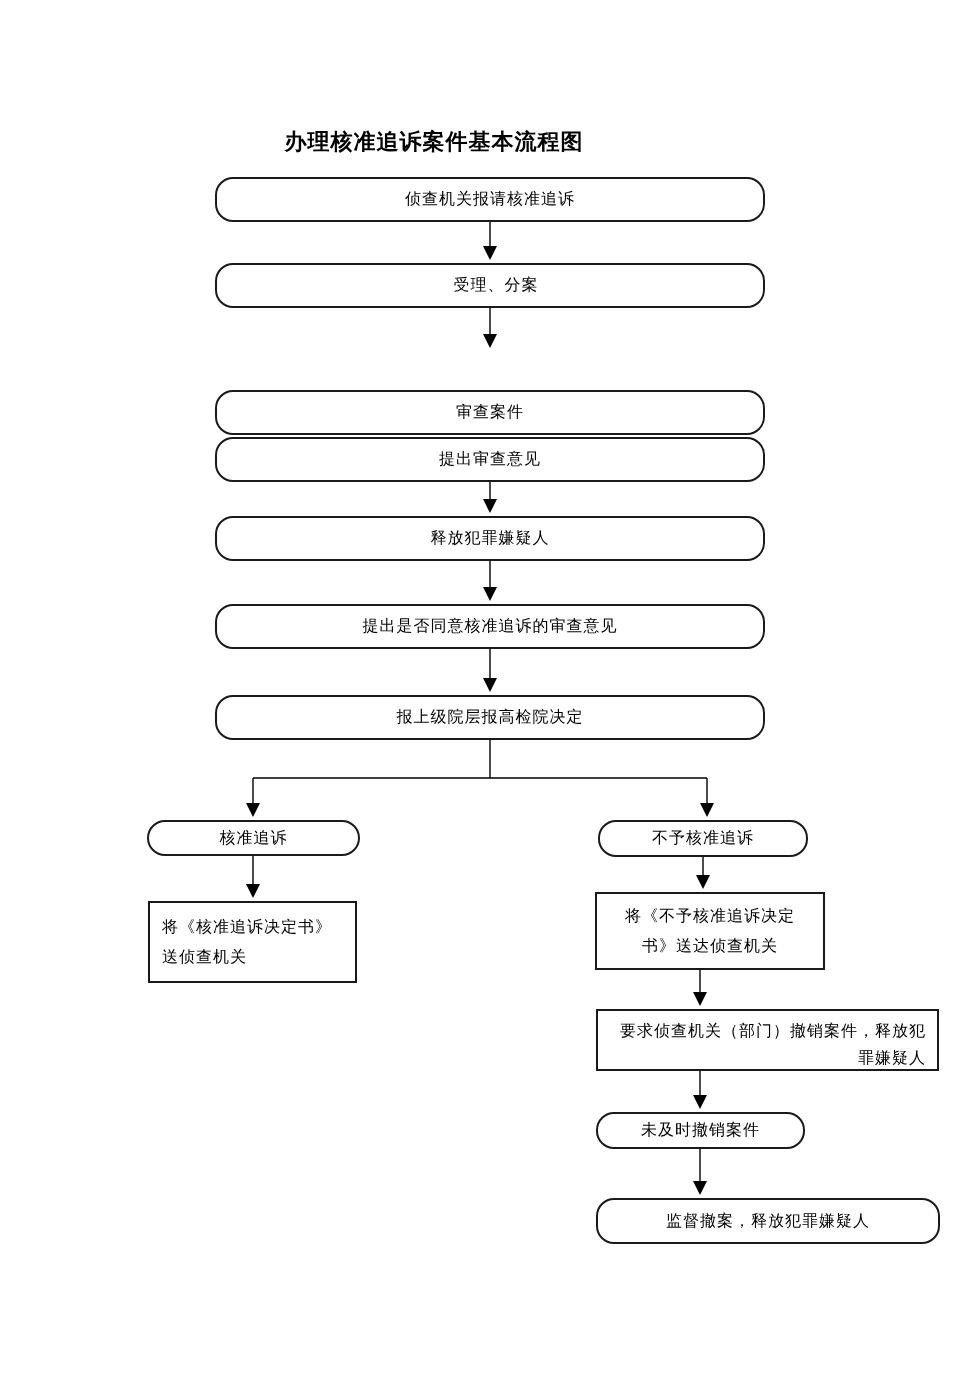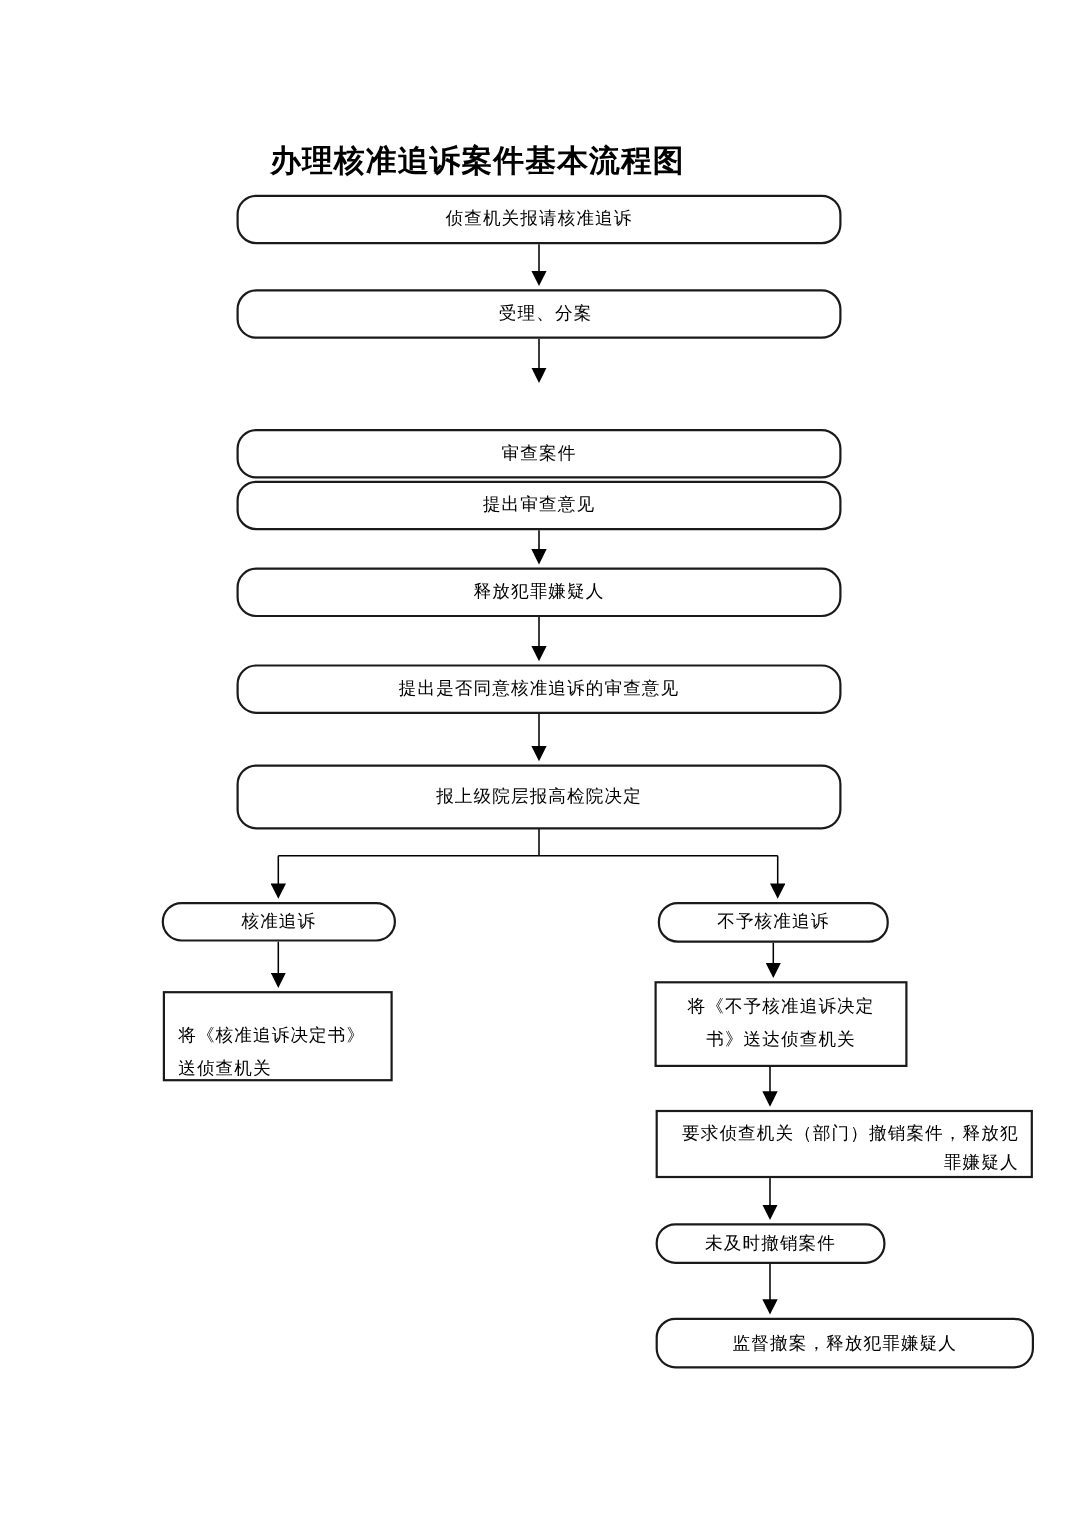--- a/index.html
+++ b/index.html
@@ -7,52 +7,52 @@
     position:relative;
     width:980px; height:1385px;
     background:#ffffff;
     font-family:"Liberation Serif", serif;
     color:#000;
     overflow:hidden;
   }
   .title {
     position:absolute; left:0; top:127px; width:868px;
     text-align:center;
-    font-size:28px; font-weight:bold;
+    font-size:22px; font-weight:bold;
     letter-spacing:1px;
   }
   .node {
     position:absolute;
     border:2px solid #1a1a1a;
     background:#ffffff;
     box-sizing:border-box;
     font-size:16px;
     letter-spacing:1px;
   }
   .center {
     display:flex; align-items:center; justify-content:center;
     text-align:center;
     border-radius:18px;
   }
-  .leftalign { padding:24px 12px 0 12px; line-height:30px; text-align:left; }
+  .leftalign { padding:9px 12px 0 12px; line-height:30px; text-align:left; }
   .leftalign2 { padding:6px 11px 0 1px; line-height:27px; text-align:right; }
   .centerlines {
     display:flex; flex-direction:column; justify-content:center;
     text-align:center; line-height:30px;
   }
   .line { display:block; }
 
   
   .n-report          { left:215px; top:177px; width:550px; height:45px; }
   .n-accept          { left:215px; top:263px; width:550px; height:45px;padding-left:12px; }
   .n-review          { left:215px; top:351px; width:550px; height:45px;margin-top:39px; }
   .n-opinion         { left:215px; top:437px; width:550px; height:45px; }
   .n-committee       { left:215px; top:516px; width:550px; height:45px; }
   .n-approval-op     { left:215px; top:604px; width:550px; height:45px; }
-  .n-report-higher   { left:215px; top:695px; width:550px; height:59px; }
+  .n-report-higher   { left:215px; top:695px; width:550px; height:45px; }
   
   .n-approve         { left:147px; top:820px; width:213px; height:36px; }
   .n-approve-deliver { left:148px; top:901px; width:209px; height:82px; }
   
   .n-disapprove         { left:598px; top:820px; width:210px; height:37px; }
   .n-disapprove-deliver { left:595px; top:892px; width:230px; height:78px; }
   .n-request-withdraw   { left:596px; top:1009px; width:343px; height:62px; }
   .n-not-withdrawn      { left:596px; top:1112px; width:209px; height:37px; }
   .n-supervise          { left:596px; top:1198px; width:344px; height:46px; }
 

